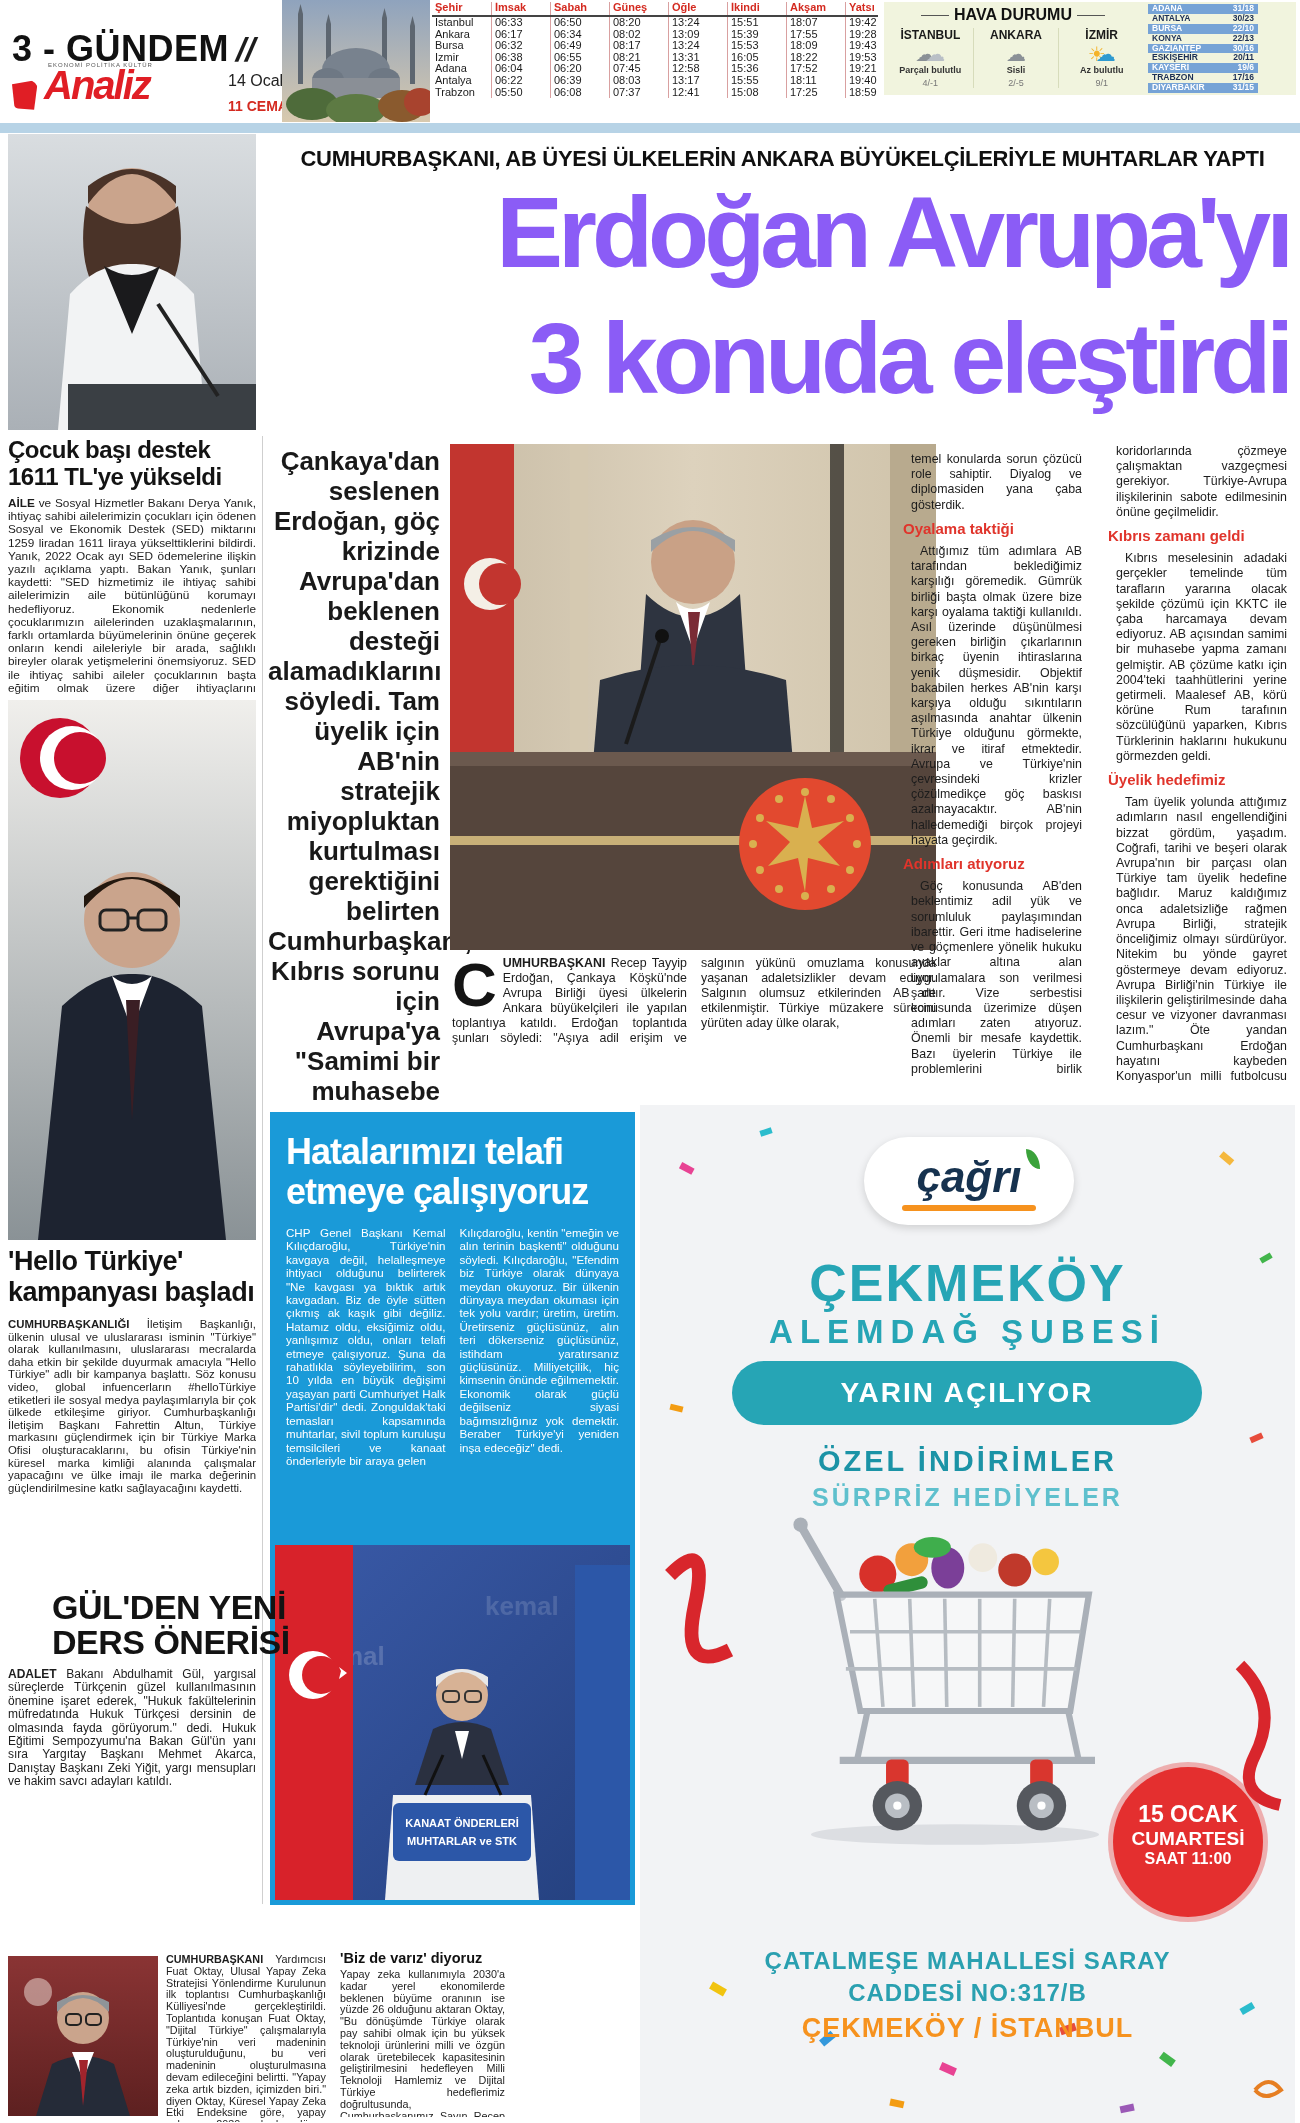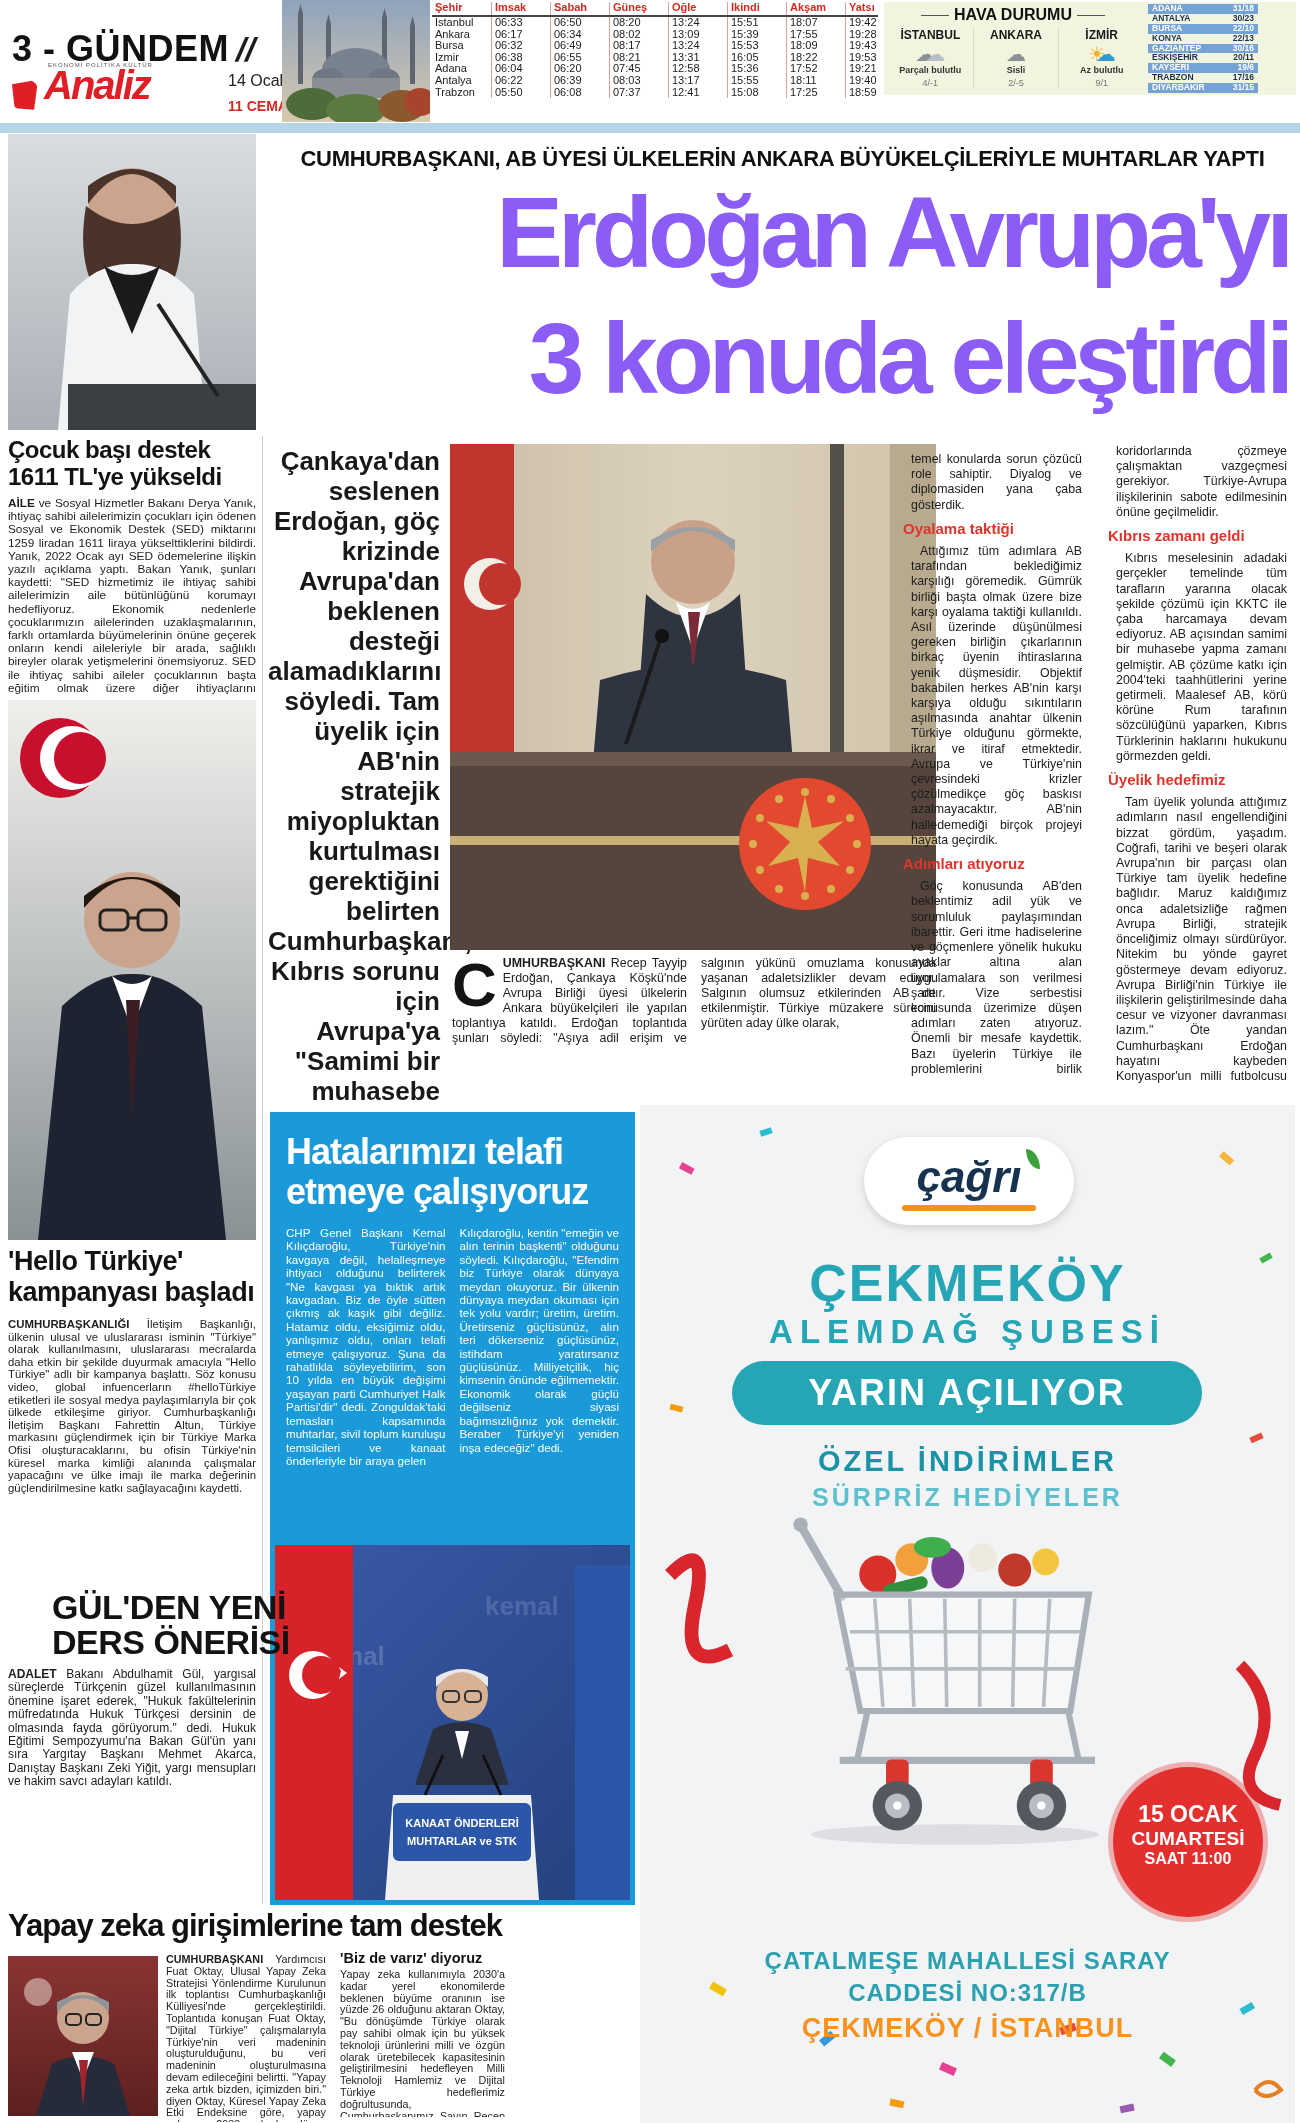--- a/index.html
+++ b/index.html
@@ -70,21 +70,21 @@
   .ad{left:640px;top:1105px;width:655px;height:1018px;background:#f2f3f5;overflow:hidden;}
   .ad .ctr{position:absolute;left:0;width:100%;text-align:center;}
   .brand-pill{position:absolute;left:224px;top:32px;width:210px;height:88px;background:#fff;border-radius:48px;
               box-shadow:0 3px 8px rgba(0,0,0,.15);text-align:center;}
   .brand-txt{font-size:44px;font-weight:900;font-style:italic;color:#16324f;line-height:80px;}
   .brand-swoosh{position:absolute;left:38px;bottom:14px;width:134px;height:6px;border-radius:4px;background:#f6921e;}
   .brand-leaf{position:absolute;right:34px;top:12px;width:14px;height:20px;background:#3aa23a;border-radius:0 100% 0 100%;}
   .ad-l1{top:148px;font-size:52px;font-weight:900;color:#26a5b5;letter-spacing:2px;}
   .ad-l2{top:208px;font-size:33px;font-weight:800;color:#26a5b5;letter-spacing:7px;}
   .ad-band{position:absolute;left:92px;top:256px;width:470px;height:64px;background:#26a5b5;border-radius:36px;
-           text-align:center;line-height:64px;font-size:36px;font-weight:900;color:#fff;letter-spacing:2px;}
+           text-align:center;line-height:64px;font-size:28px;font-weight:900;color:#fff;letter-spacing:2px;}
   .ad-l3{top:340px;font-size:29px;font-weight:800;color:#1b93a6;letter-spacing:3px;}
   .ad-l4{top:378px;font-size:25px;font-weight:700;color:#5fc0cd;letter-spacing:3px;}
   .badge{position:absolute;left:473px;top:662px;width:150px;height:150px;background:#e42f2f;border-radius:50%;
          box-shadow:0 0 0 5px rgba(228,47,47,.35);text-align:center;color:#fff;}
   .badge .b1{font-size:23px;font-weight:900;margin-top:34px;}
   .badge .b2{font-size:19px;font-weight:900;}
   .badge .b3{font-size:16px;font-weight:700;}
   .addr1{top:842px;font-size:24px;font-weight:700;color:#2aa0b0;letter-spacing:1px;}
   .addr2{top:874px;font-size:24px;font-weight:700;color:#2aa0b0;letter-spacing:1px;}
   .adcity{top:908px;font-size:27px;font-weight:900;color:#f6921e;letter-spacing:1px;}
@@ -440,21 +440,20 @@
   <div class="abs art-title" style="left:8px;top:1246px;width:248px;font-size:27px;line-height:31px;">'Hello Türkiye' kampanyası başladı</div>
   <div class="abs bodytext" style="left:8px;top:1318px;width:248px;height:262px;font-size:11.4px;line-height:12.6px;">
     <b>CUMHURBAŞKANLIĞI</b><span> İletişim Başkanlığı, ülkenin ulusal ve uluslararası isminin "Türkiye" olarak kullanılmasını, uluslararası mecralarda daha etkin bir şekilde duyurmak amacıyla "Hello Türkiye" adlı bir kampanya başlattı. Söz konusu video, global infuencerların #helloTürkiye etiketleri ile sosyal medya paylaşımlarıyla bir çok ülkede etkileşime giriyor. Cumhurbaşkanlığı İletişim Başkanı Fahrettin Altun, Türkiye markasını güçlendirmek için bir Türkiye Marka Ofisi oluşturacaklarını, bu ofisin Türkiye'nin küresel marka kimliği alanında çalışmalar yapacağını ve ülke imajı ile marka değerinin güçlendirilmesine katkı sağlayacağını kaydetti.</span>
   </div>
 
   <div class="abs art-title" style="left:8px;top:1590px;width:248px;font-size:34px;line-height:35px;margin-left:44px;">GÜL'DEN YENİ DERS ÖNERİSİ</div>
   <div class="abs bodytext" style="left:8px;top:1668px;width:248px;height:236px;font-size:12px;line-height:13.4px;">
     <b>ADALET</b><span> Bakanı Abdulhamit Gül, yargısal süreçlerde Türkçenin güzel kullanılmasının önemine işaret ederek, "Hukuk fakültelerinin müfredatında Hukuk Türkçesi dersinin de olmasında fayda görüyorum." dedi. Hukuk Eğitimi Sempozyumu'na Bakan Gül'ün yanı sıra Yargıtay Başkanı Mehmet Akarca, Danıştay Başkanı Zeki Yiğit, yargı mensupları ve hakim savcı adayları katıldı.</span>
   </div>
 
-  <div class="abs ai-title">Yapay zeka girişimlerine tam destek</div>
 
   <div class="abs photo" style="left:8px;top:1956px;width:150px;height:160px;">
     <svg width="150" height="160" viewBox="0 0 150 160">
       <defs>
           <linearGradient id="ok" x1="0" y1="0" x2="0" y2="1">
         <stop offset="0" stop-color="#8a3434"></stop>
             <stop offset="1" stop-color="#5d2020"></stop>
           </linearGradient>
         </defs>
       <rect width="150" height="160" fill="url(#ok)"></rect>

